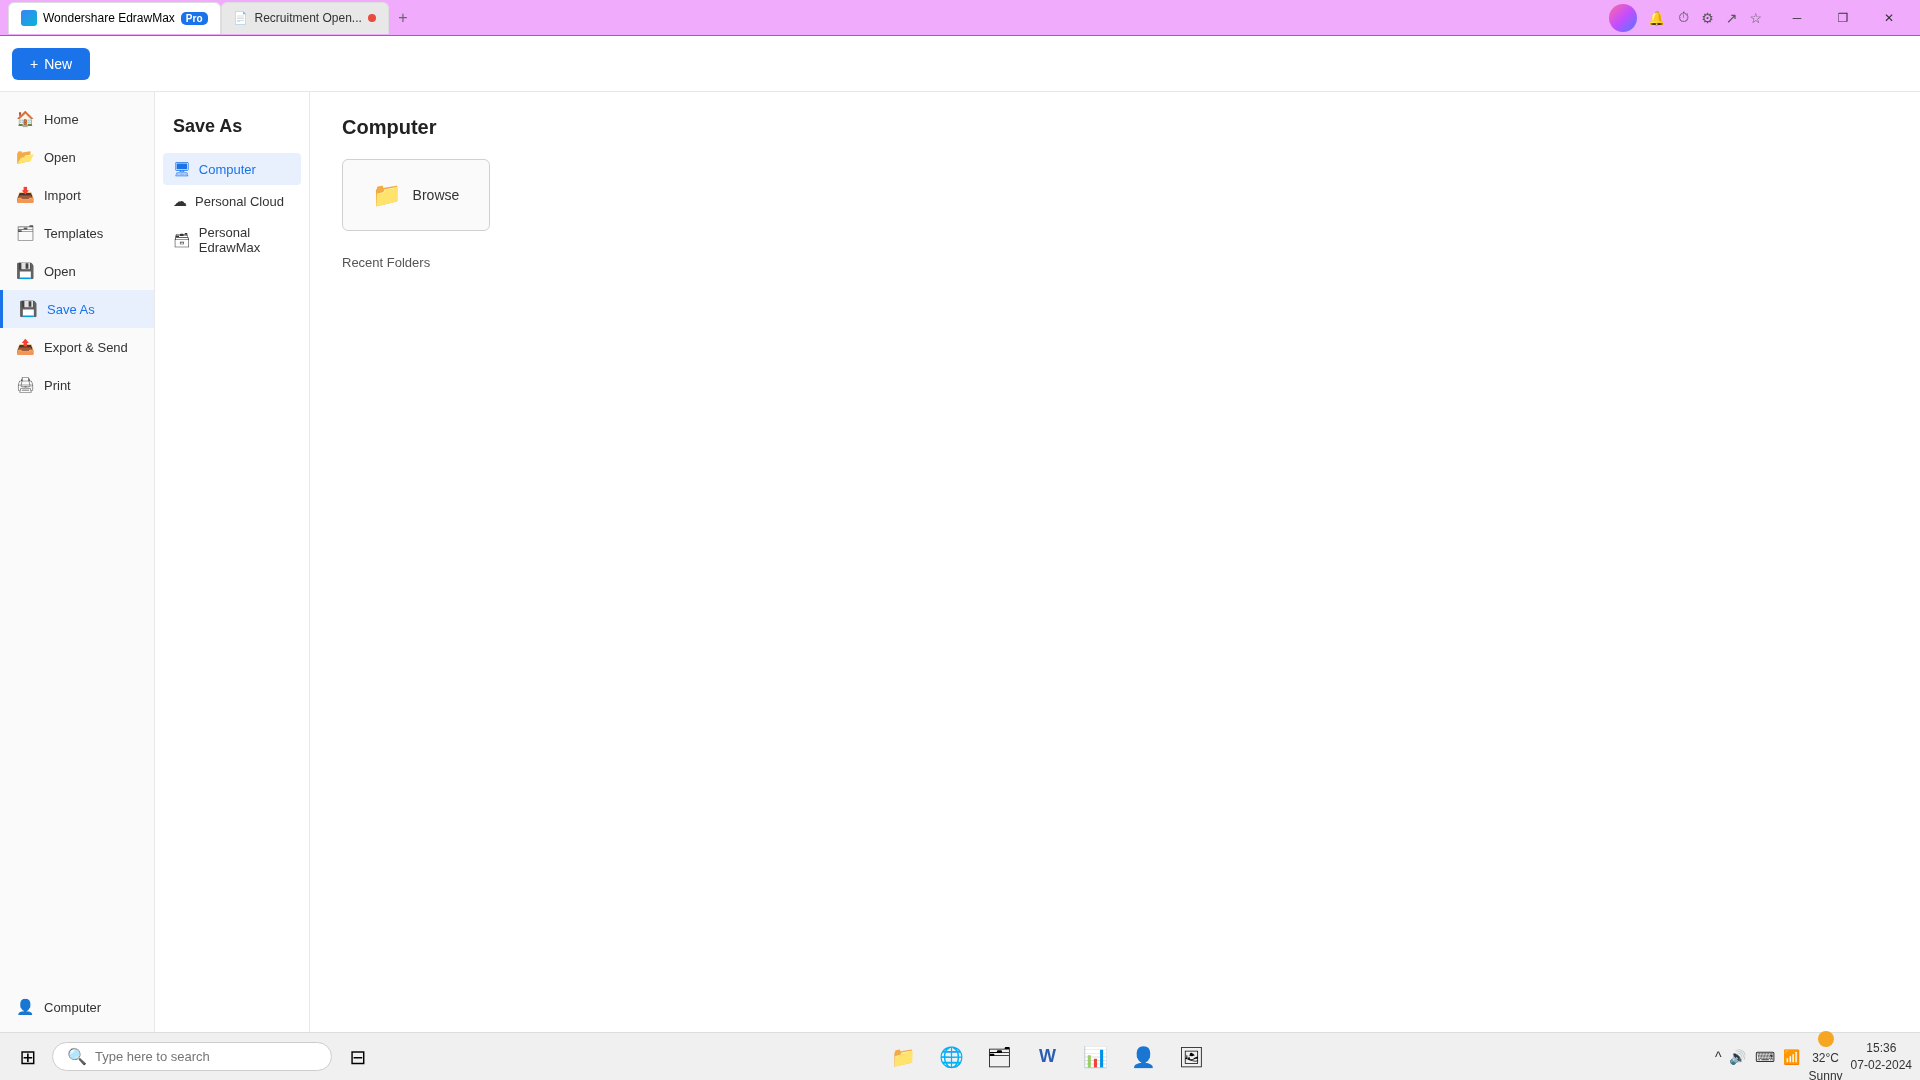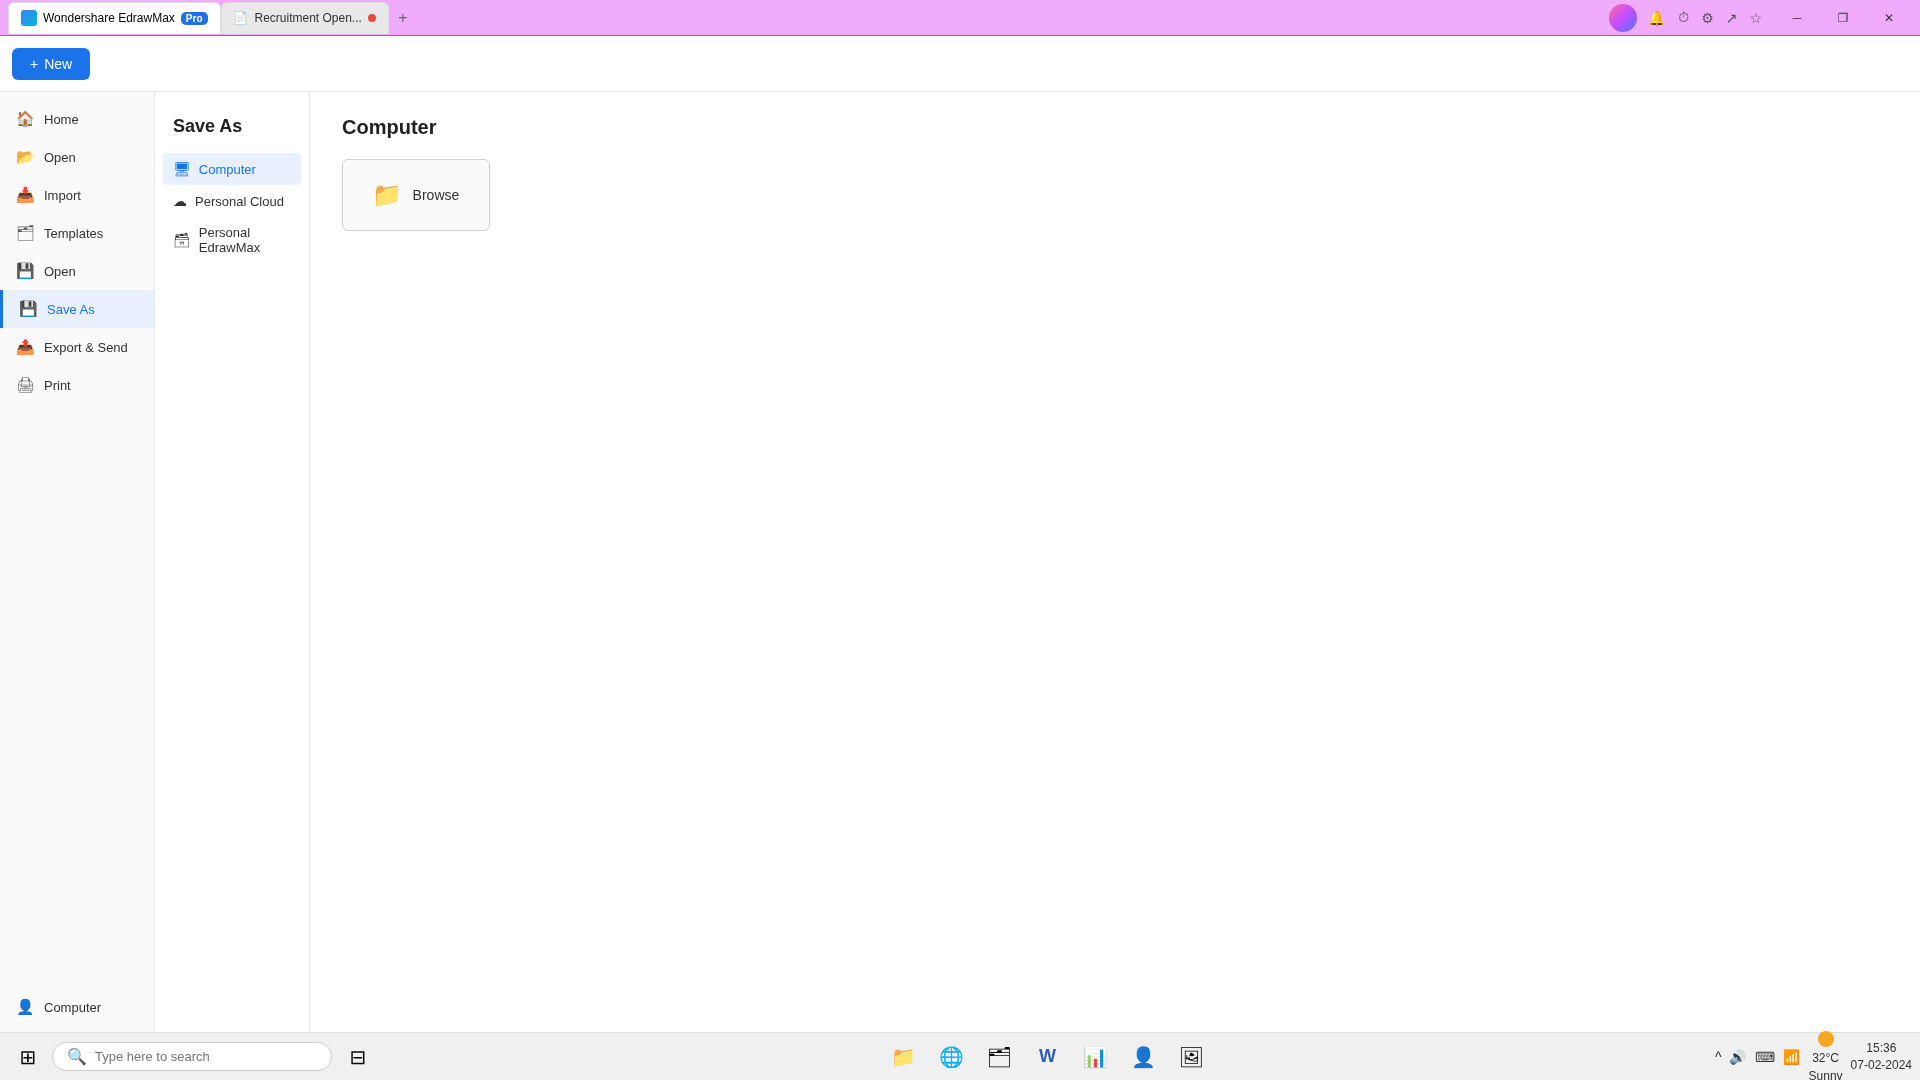--- a/index.html
+++ b/index.html
@@ -427,20 +427,21 @@
         <span>Personal EdrawMax</span>
       </div>
     </div>
 
     <div class="main-content">
       <div class="main-title">Computer</div>
       <div class="browse-card">
         <span class="folder-icon">📁</span>
         <span>Browse</span>
       </div>
+      <div class="recent-folders-title">Recent Folders</div>
     </div>
   </div>
 </div>
 
 <div class="taskbar">
   <div class="taskbar-left">
     <div class="taskbar-start">⊞</div>
     <div class="taskbar-search">
       <span>🔍</span>
       <input type="text" placeholder="Type here to search" style="">

